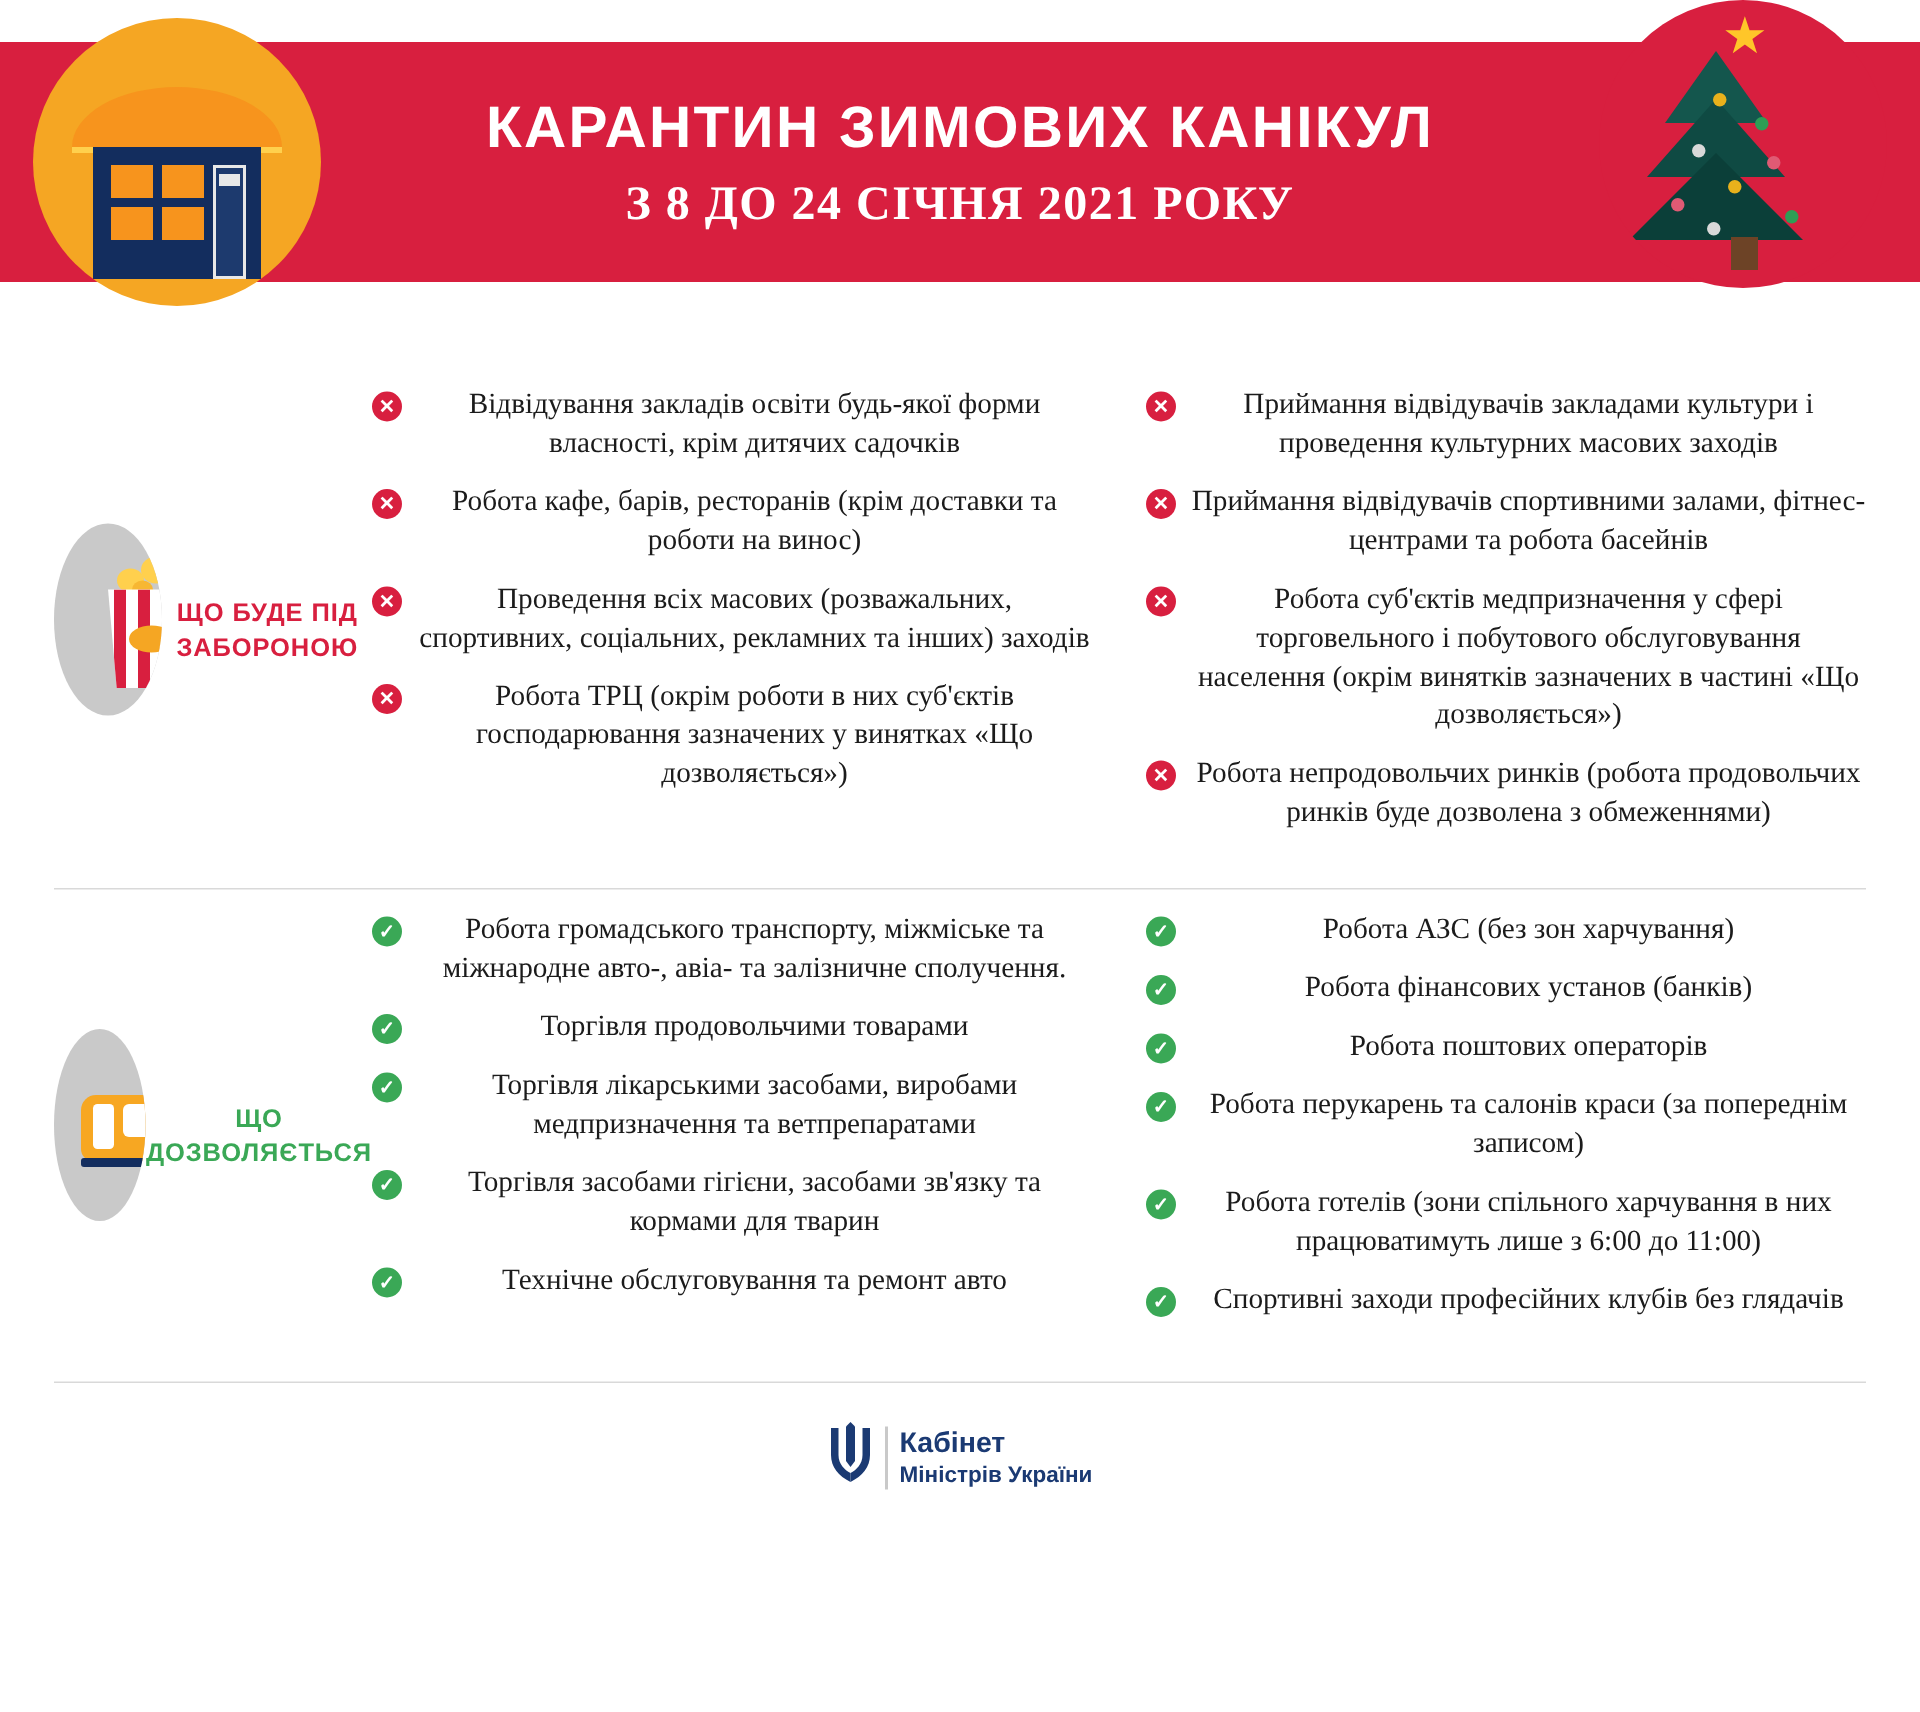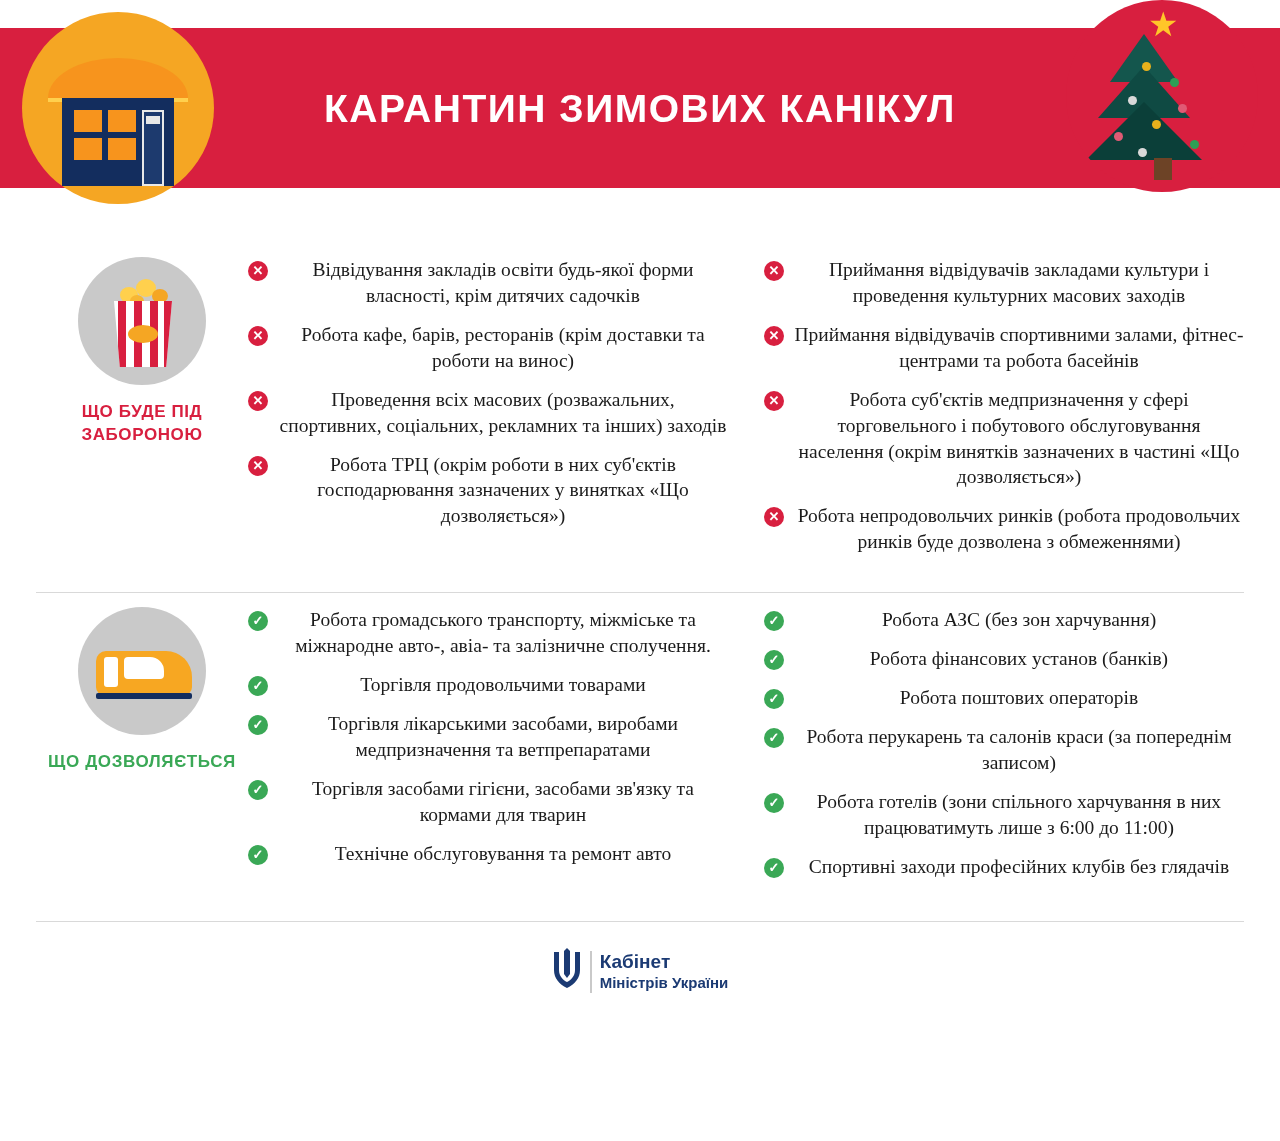--- a/index.html
+++ b/index.html
@@ -152,21 +152,20 @@
     padding: 0 36px;
     box-sizing: border-box;
   }
   #section-forbidden { margin-top: 42px; }
   #section-allowed { margin-top: 14px; }
 
   .sec-left {
     width: 212px;
     flex: 0 0 212px;
     display: flex;
-    flex-direction: column;
     align-items: center;
   }
   .icon-circle {
     width: 128px;
     height: 128px;
     border-radius: 50%;
     background: #c9c9c9;
     position: relative;
     overflow: hidden;
   }
@@ -304,20 +303,21 @@
     <div class="shop-win w1"></div>
     <div class="shop-win w2"></div>
     <div class="shop-win w3"></div>
     <div class="shop-win w4"></div>
     <div class="shop-door"></div>
     <div class="shop-handle"></div>
   </div>
 
   <div class="header-titles">
     <div class="title-main">КАРАНТИН ЗИМОВИХ КАНІКУЛ</div>
+    <div class="title-sub">З 8 ДО 24 СІЧНЯ 2021 РОКУ</div>
   </div>
 
   <div class="circle-right">
     <div class="star">★</div>
     <div class="tree-tri t1"></div>
     <div class="tree-tri t2"></div>
     <div class="tree-tri t3"></div>
     <div class="tree-trunk"></div>
     <div class="bauble b1"></div>
     <div class="bauble b2"></div>

